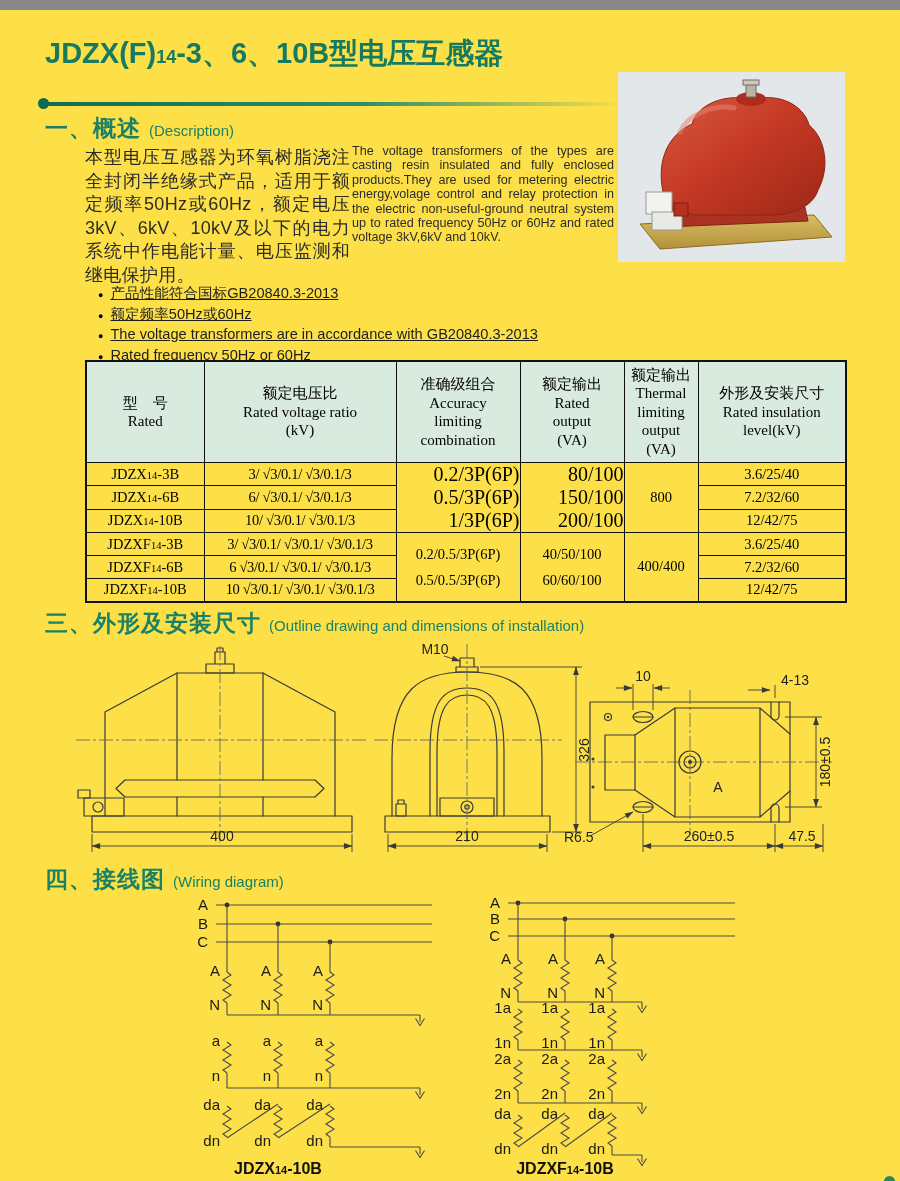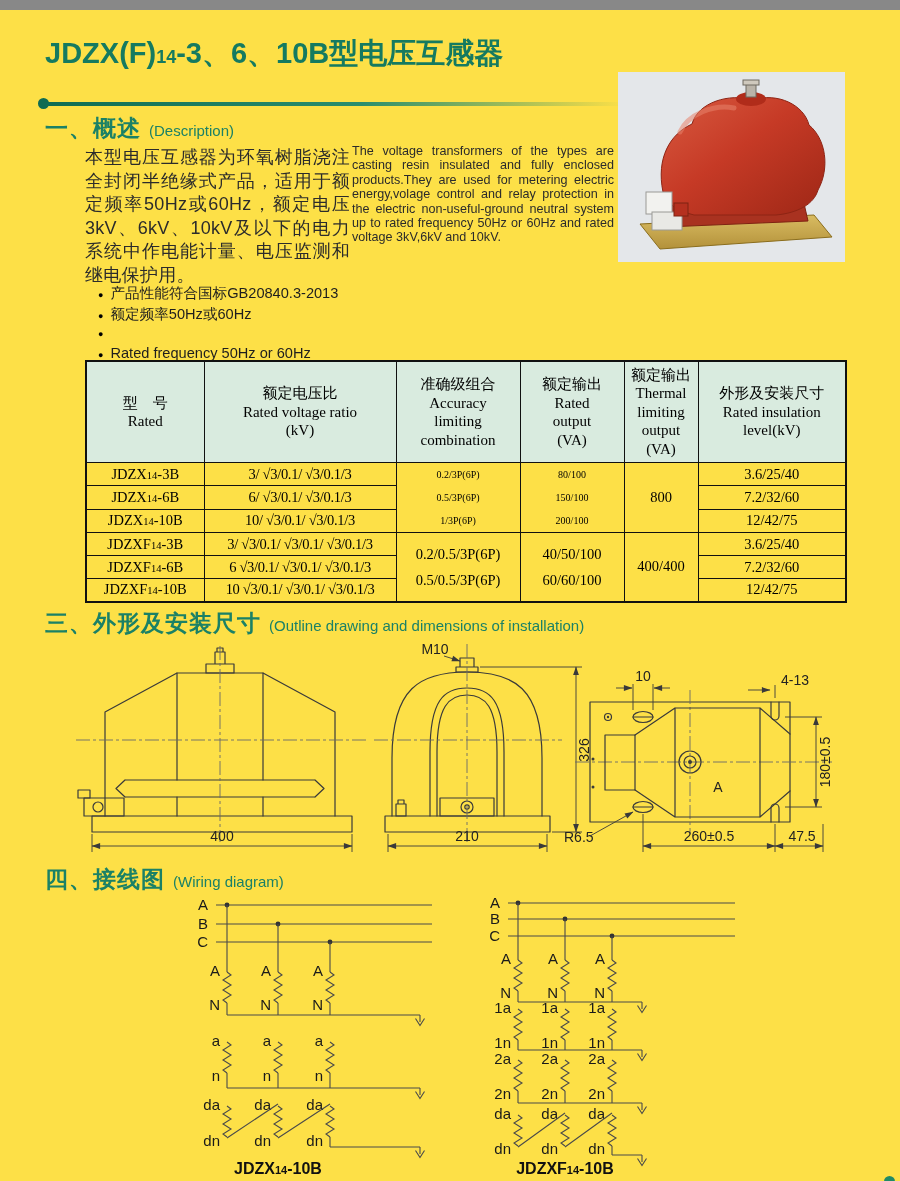--- a/index.html
+++ b/index.html
@@ -27,35 +27,35 @@
   .desc-en{left:352px;top:134px;width:262px;font-size:12.6px;line-height:14.4px;color:#2b2b2b;
            text-align:justify;}
 
   
   .photo{left:618px;top:62px;width:227px;height:190px;background:#e4e7ea;}
 
   
   .bullets{left:98px;top:274px;width:560px;}
   .bullet-row{display:flex;align-items:baseline;line-height:18.5px;color:#1e1e1e;}
   .bullet-dot{font-size:9px;margin-right:7px;color:#000;}
-  .bullet-text{font-size:14.6px;}
+  .bullet-text{font-size:14.6px;text-decoration:underline;}
 
   
   .spec-table{left:85px;top:350px;width:760px;border-collapse:collapse;table-layout:fixed;
               font-family:"Liberation Serif",serif;color:#000;}
   .spec-table td,.spec-table th{border:1px solid #111;text-align:center;vertical-align:middle;
               padding:0;font-weight:normal;}
   .spec-table{border:2px solid #111;}
   .spec-table thead td{background:#d9ebdf;height:100px;}
   .th-line{line-height:18.5px;font-size:15px;}
   .spec-table tbody tr{height:23px;}
   .spec-table tbody td{font-size:14.5px;white-space:nowrap;}
   .ratio-cell{font-size:14px;letter-spacing:-0.3px;}
   .t-sub{font-size:10.5px;}
-  .acc-line,.out-line{line-height:23px;font-size:10px;}
+  .acc-line,.out-line{line-height:23px;font-size:20px;text-align:right;}
   .grp2-cell{line-height:26px;}
 
   
   .ln{fill:none;stroke:#3a3a3a;stroke-width:1.2;stroke-linejoin:round;stroke-linecap:round;}
   .cl{fill:none;stroke:#6a6a6a;stroke-width:0.9;stroke-dasharray:14 3 3 3;}
   .dim{fill:none;stroke:#3a3a3a;stroke-width:0.9;}
   .dtx{font:14px "Liberation Sans",sans-serif;fill:#222;}
   .wl{fill:none;stroke:#4a4a4a;stroke-width:1.1;}
   .wt{font:15px "Liberation Sans",sans-serif;fill:#1a1a1a;}
   .nd{fill:#333;stroke:none;}
@@ -111,20 +111,21 @@
     <div class="bullet-row">
         <span class="bullet-dot">●</span>
         <span class="bullet-text">产品性能符合国标GB20840.3-2013</span>
       </div>
     <div class="bullet-row">
         <span class="bullet-dot">●</span>
         <span class="bullet-text">额定频率50Hz或60Hz</span>
       </div>
     <div class="bullet-row">
         <span class="bullet-dot">●</span>
+        <span class="bullet-text">The voltage transformers are in accordance with GB20840.3-2013</span>
       </div>
     <div class="bullet-row">
         <span class="bullet-dot">●</span>
         <span class="bullet-text">Rated frequency 50Hz or 60Hz</span>
       </div>
   </div>
 
   <table class="abs spec-table">
     <colgroup>
         <col style="width:118px">

